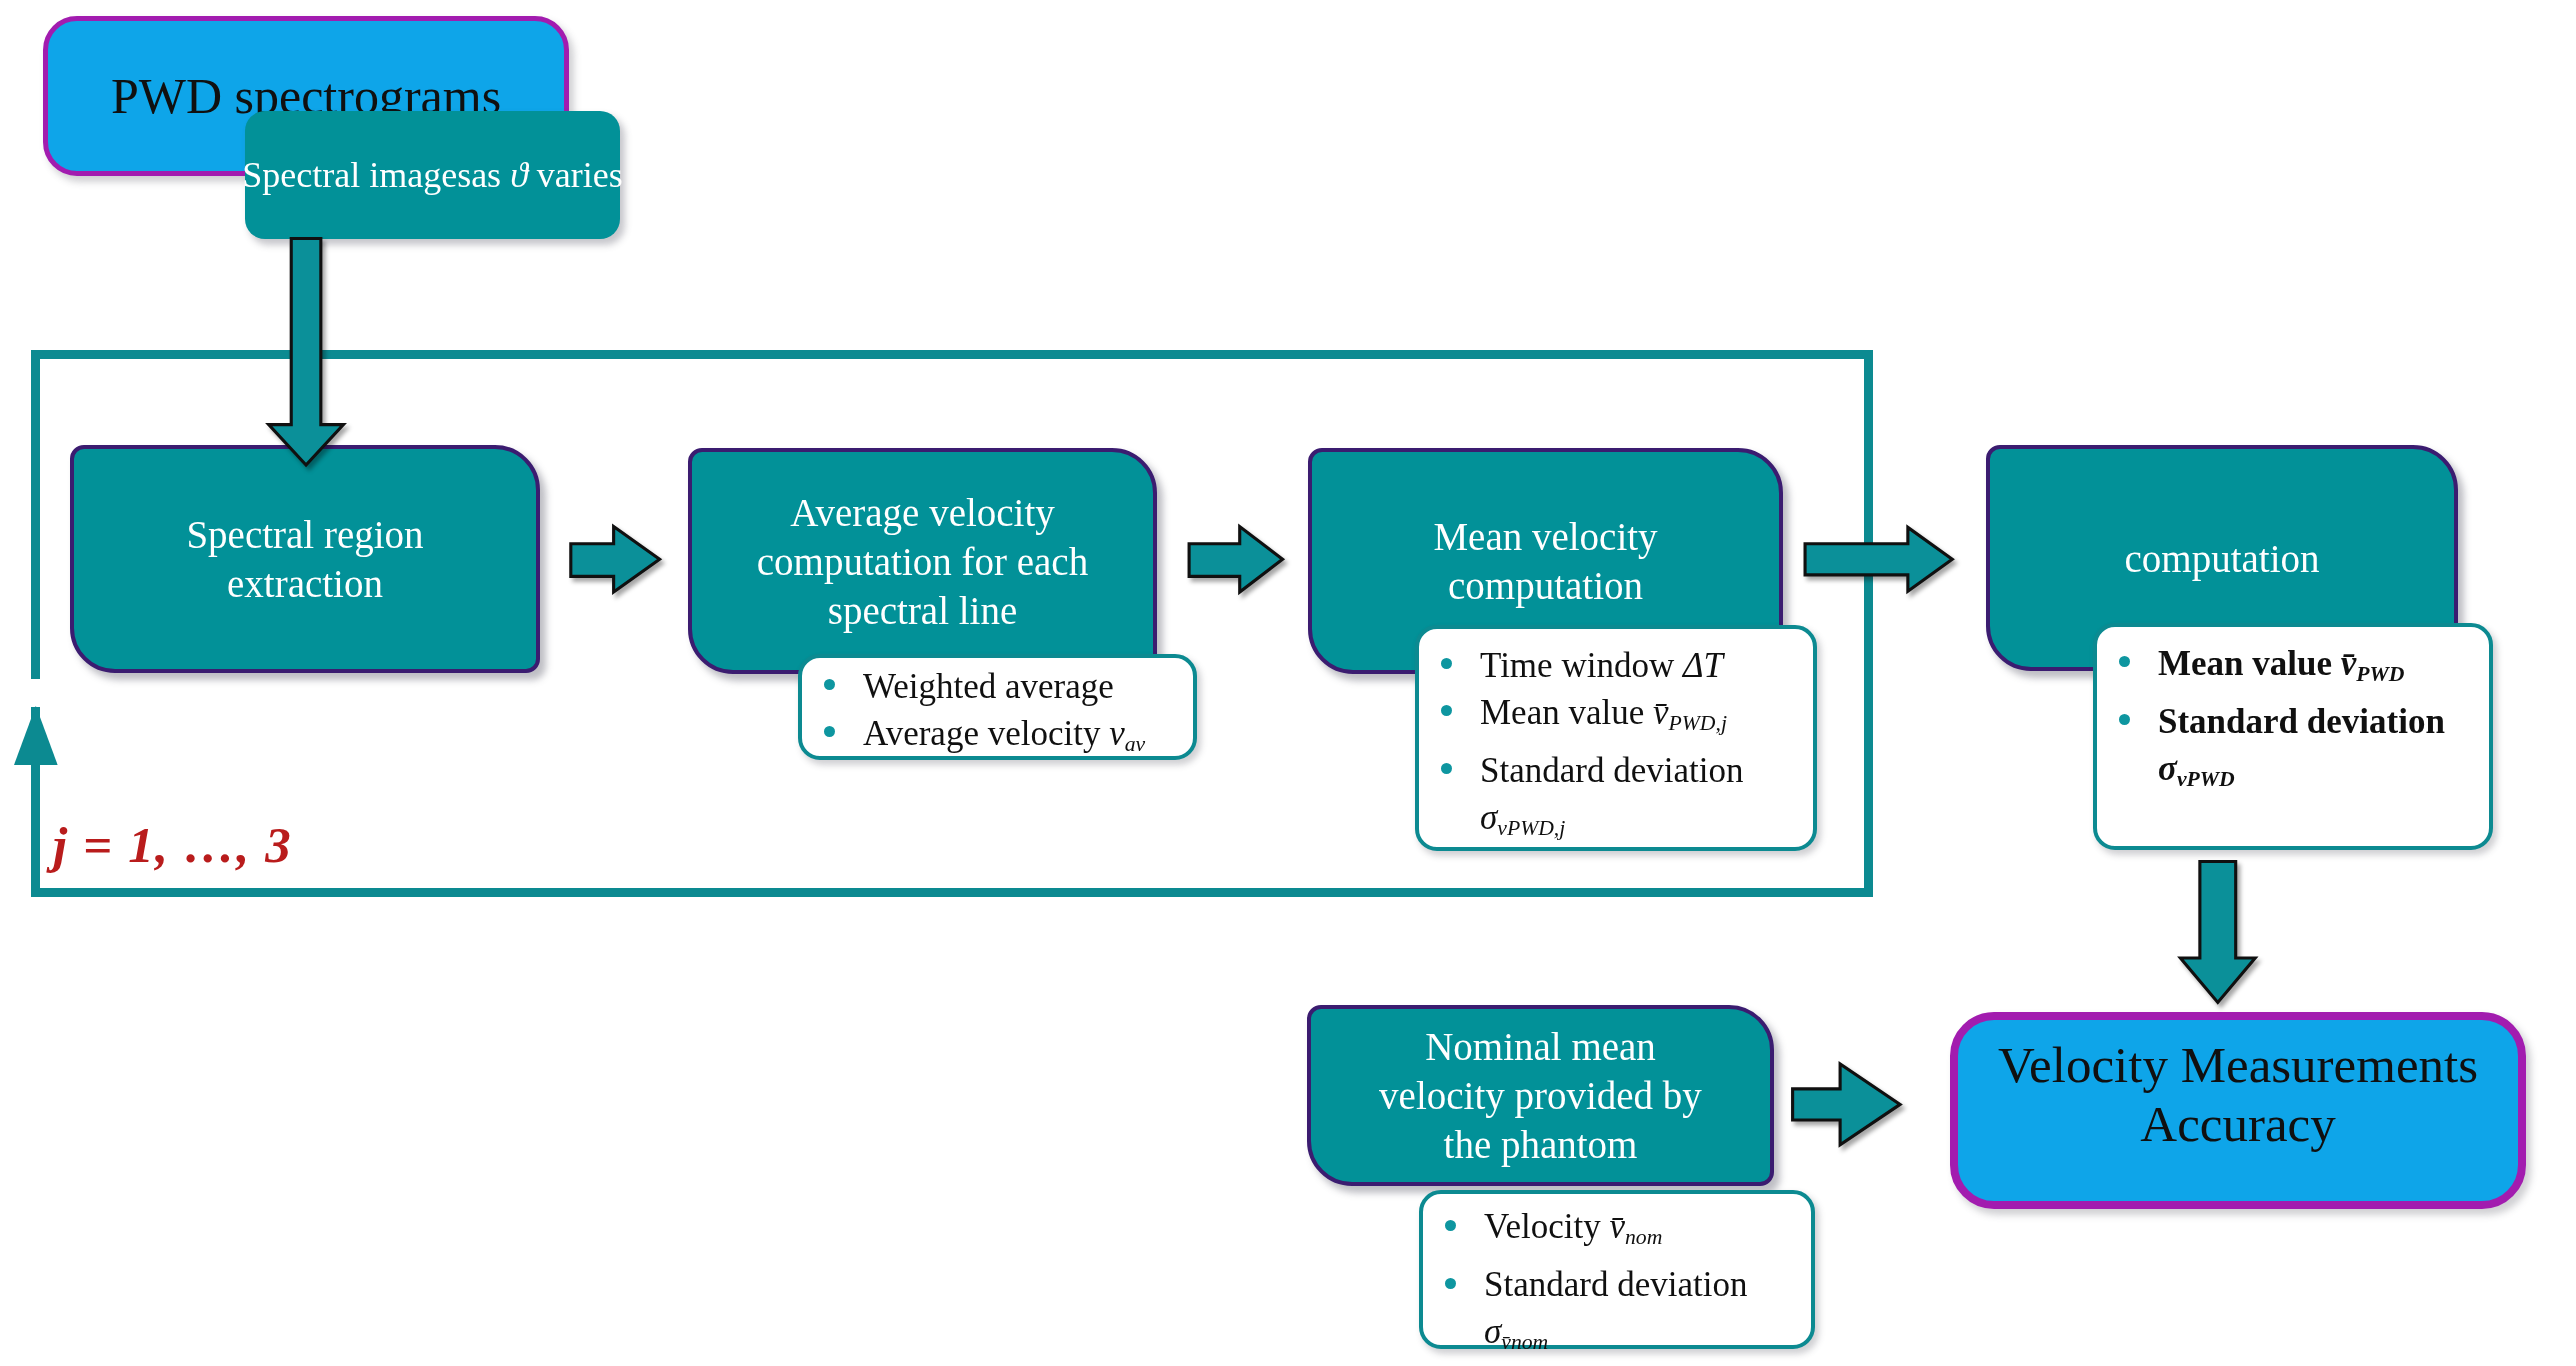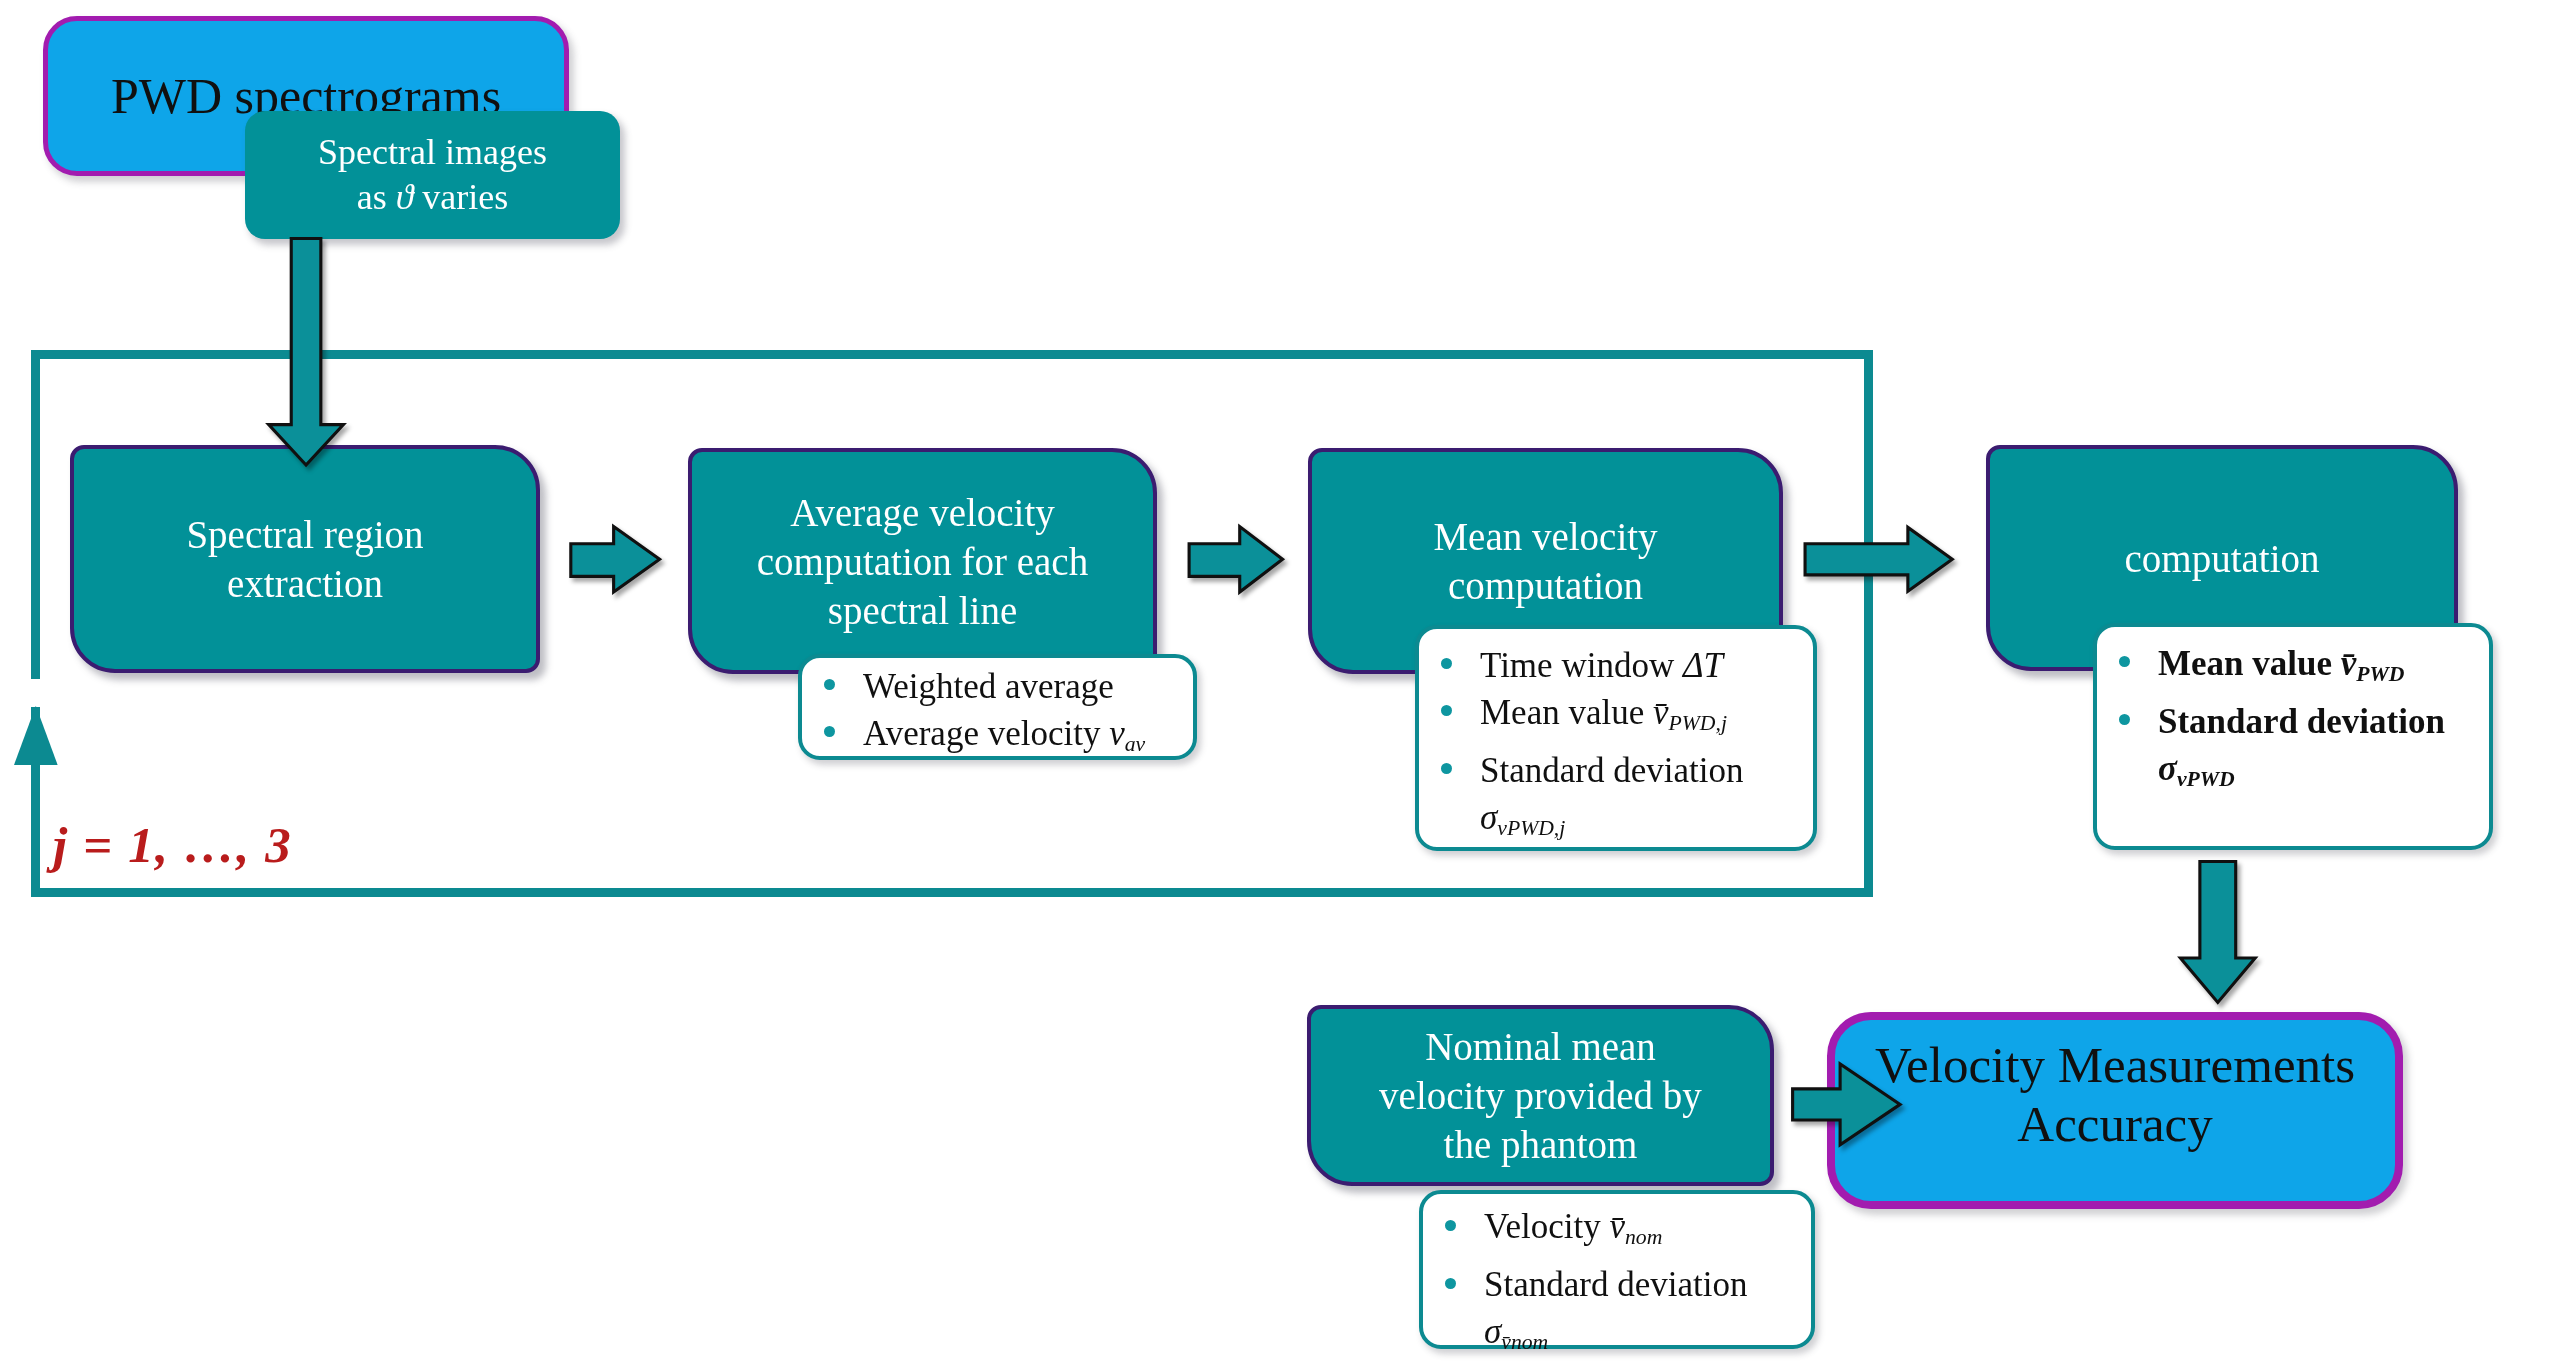--- a/index.html
+++ b/index.html
@@ -30,27 +30,27 @@
   .box-mean{left:1308px;top:448px;width:475px;height:226px;}
   .box-overall{left:1986px;top:445px;width:472px;height:226px;}
   .box-nominal{left:1307px;top:1005px;width:467px;height:181px;}
   
   .wbox{
     position:absolute;background:#0ea5e9;border:5px solid #a21caf;box-sizing:border-box;
     border-radius:34px;z-index:4;box-shadow:4.7px 5.5px 7px rgba(70,70,85,0.25);
   }
   .box-pwd{left:43px;top:15.6px;width:526px;height:160px;display:flex;align-items:center;justify-content:center;}
   .box-pwd .wtitle{font-size:50px;color:#101010;white-space:nowrap;}
-  .box-vma{left:1827px;top:1012px;width:576px;height:197px;border-width:8.6px;border-radius:44px;}
+  .box-vma{left:1950px;top:1012px;width:576px;height:197px;border-width:8.6px;border-radius:44px;}
   .box-vma .wtitle{display:block;font-size:51px;line-height:59px;color:#101010;text-align:center;white-space:nowrap;}
   .vma-pad{padding-top:15.6px;}
   
   .tnote{
     position:absolute;background:#029198;border-radius:20px;z-index:5;
-    display:flex;flex-direction:column;justify-content:center;align-items:center;
+    display:flex;flex-direction:row;justify-content:center;align-items:center;
     box-shadow:4.7px 5.5px 7px rgba(70,70,85,0.3);
   }
   .tnote .nline{color:#ffffff;font-size:36px;line-height:45px;text-align:center;white-space:nowrap;}
   .note-spectral{left:245px;top:111px;width:375px;height:128px;}
   .note-vemea{left:2152px;top:1156px;width:403px;height:115px;}
   .note-vemea .nline{font-size:37px;line-height:44px;}
   
   .dbox{
     position:absolute;background:#ffffff;border:4.7px solid #0C8A91;box-sizing:border-box;
     border-radius:22px;z-index:6;box-shadow:3.9px 4.7px 6.2px rgba(70,70,85,0.25);

